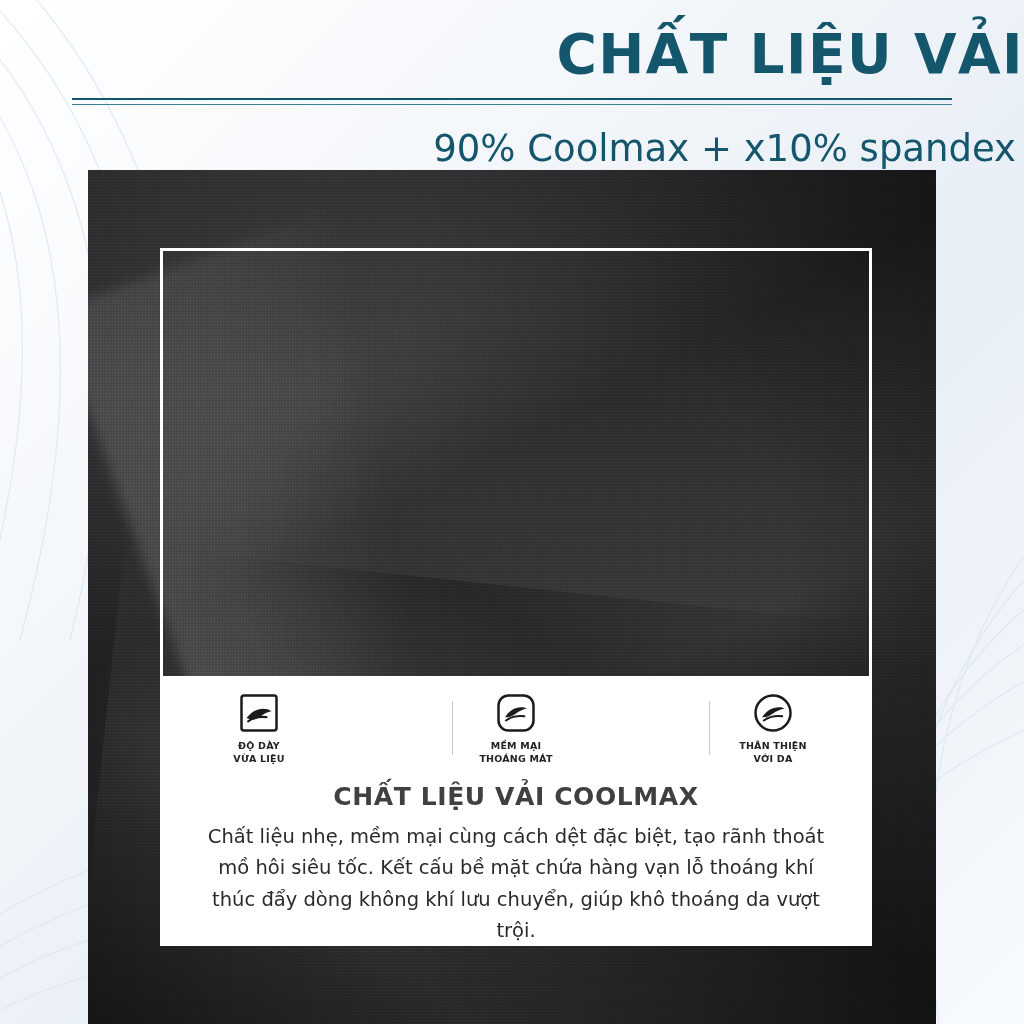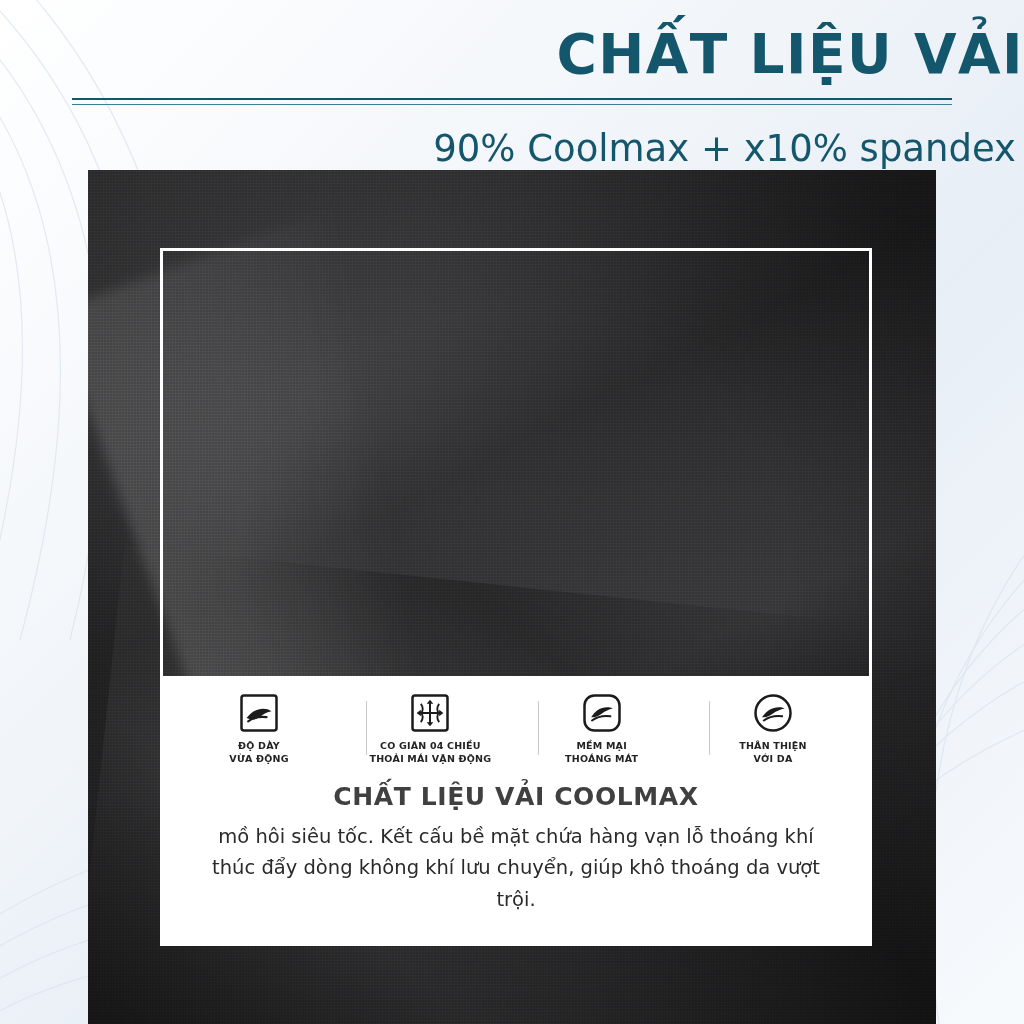--- a/index.html
+++ b/index.html
@@ -285,34 +285,24 @@
 
     <div class="features">
 
       <div class="feature">
         <svg class="feat-icon" viewBox="0 0 48 48">
           <rect x="3" y="3" width="42" height="42" rx="3" fill="none" stroke="#1b1b1b" stroke-width="3"></rect>
           <path d="M9 30c6-7 12-11 20-11 4 0 7 1 10 3-5 1-9 3-13 6-5 4-11 5-17 2z" fill="#1b1b1b"></path>
           <path d="M11 34c7-5 13-6 22-5" fill="none" stroke="#1b1b1b" stroke-width="2.6" stroke-linecap="round"></path>
         </svg>
         <div class="feat-label">ĐỘ DÀY
-VỪA ĐỘNG</div>
+VỪA LIỆU</div>
       </div>
 
 
-      <div class="feature">
-        <svg class="feat-icon" viewBox="0 0 48 48">
-          <rect x="3" y="3" width="42" height="42" rx="3" fill="none" stroke="#1b1b1b" stroke-width="3"></rect>
-          <path d="M24 10v28M10 24h28" stroke="#1b1b1b" stroke-width="2.4"></path>
-          <path d="M24 8l-4 5h8zM24 40l-4-5h8zM8 24l5-4v8zM40 24l-5-4v8z" fill="#1b1b1b"></path>
-          <path d="M13 13c3 4 3 8 0 12M35 13c-3 4-3 8 0 12M13 35c3-4 3-8 0-12M35 35c-3-4-3-8 0-12" fill="none" stroke="#1b1b1b" stroke-width="2.2"></path>
-        </svg>
-        <div class="feat-label">CO GIÃN 04 CHIỀU
-THOẢI MÁI VẬN ĐỘNG</div>
-      </div>
 
       <div class="feature">
         <svg class="feat-icon" viewBox="0 0 48 48">
           <rect x="3" y="3" width="42" height="42" rx="12" fill="none" stroke="#1b1b1b" stroke-width="3"></rect>
           <path d="M11 29c5-8 11-12 19-12 3 0 5 .5 7 1.5-5 1-9 3-13 6-4 3-8 5-13 4.5z" fill="#1b1b1b"></path>
           <path d="M12 33c7-5 14-6 22-5" fill="none" stroke="#1b1b1b" stroke-width="2.4" stroke-linecap="round"></path>
         </svg>
         <div class="feat-label">MỀM MẠI
 THOÁNG MÁT</div>
       </div>
@@ -325,19 +315,20 @@
         </svg>
         <div class="feat-label">THÂN THIỆN
 VỚI DA</div>
       </div>
 
     </div>
 
     <h3 class="card-title">CHẤT LIỆU VẢI COOLMAX</h3>
 
     <div class="card-body">
+      <div>Chất liệu nhẹ, mềm mại cùng cách dệt đặc biệt, tạo rãnh thoát</div>
       <div>mồ hôi siêu tốc. Kết cấu bề mặt chứa hàng vạn lỗ thoáng khí</div>
       <div>thúc đẩy dòng không khí lưu chuyển, giúp khô thoáng da vượt trội.</div>
     </div>
 
   </div>
 
 </div>
 
 </body></html>

